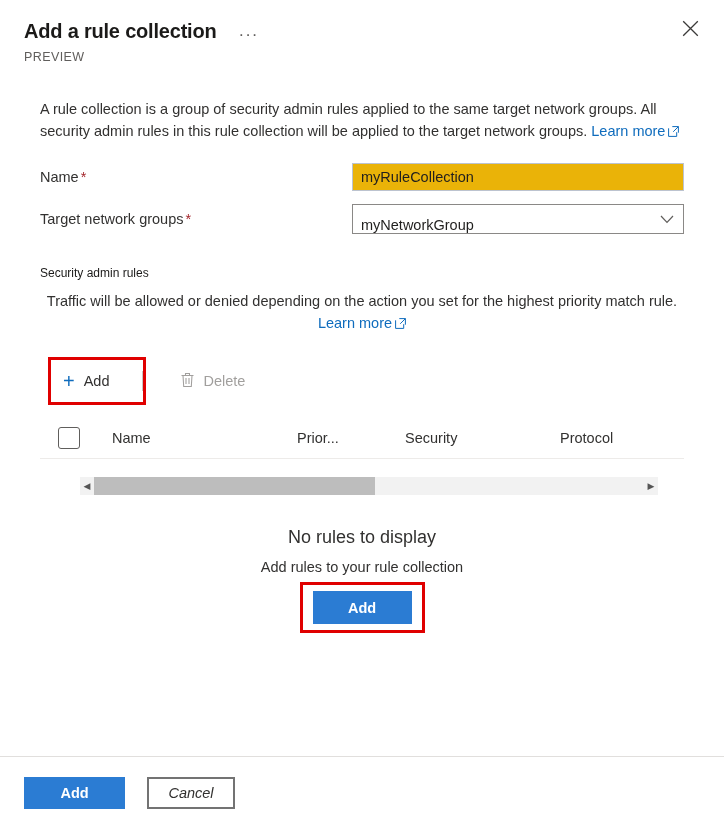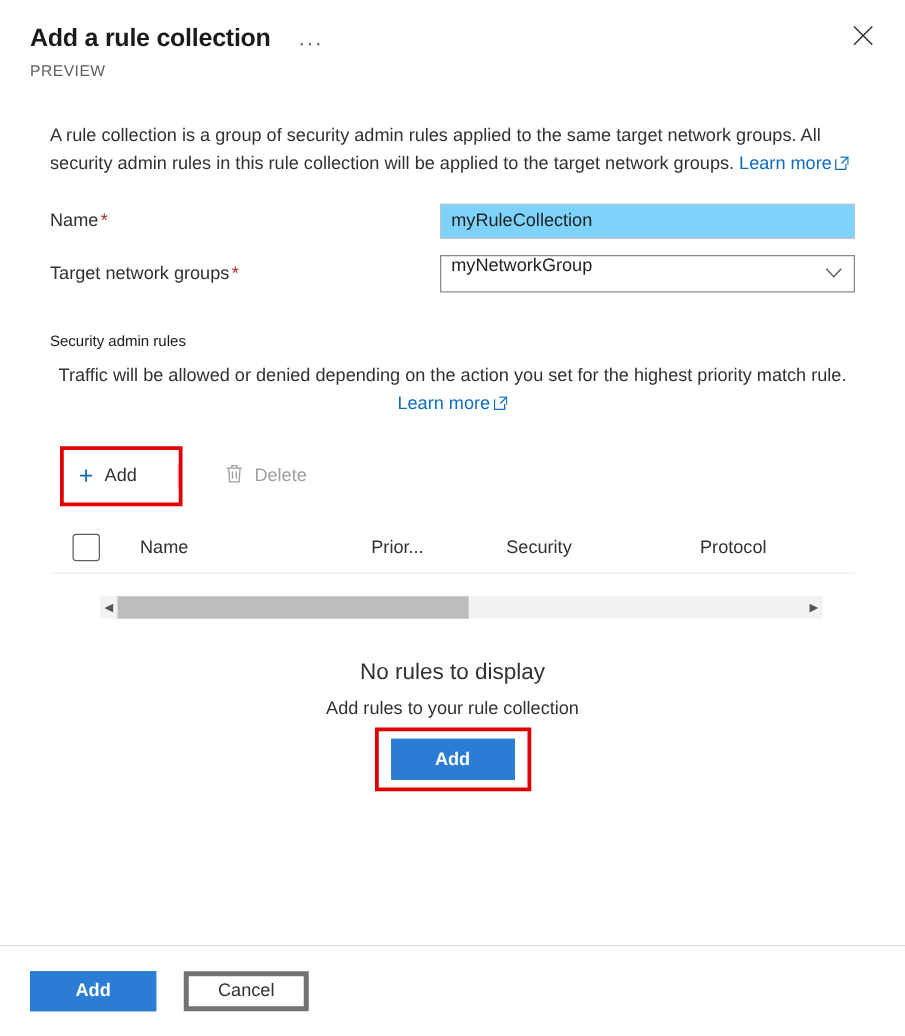--- a/index.html
+++ b/index.html
@@ -102,37 +102,37 @@
   }
   .req {
     color: #a4262c;
     margin-left: 2px;
   }
   .field-wrap { flex: 1; position: relative; }
   input.text-field {
     width: 100%;
     height: 28px;
     border: 1px solid #bcc3cf;
-    background: #7dd3fc;
+    background: #eab308;
     font-family: "Liberation Sans", sans-serif;
     font-size: 14.5px;
     color: #201f1e;
     padding: 0 8px;
     outline: none;
   }
   .select-field {
     width: 100%;
     height: 30px;
     border: 1px solid #8a8886;
     background: #ffffff;
     font-size: 14.5px;
     color: #201f1e;
     padding: 0 30px 0 8px;
     display: flex;
-    align-items: flex-start;
+    align-items: flex-end;
     cursor: pointer;
     position: relative;
   }
   .chevron {
     position: absolute;
     right: 9px;
     top: 50%;
     transform: translateY(-50%);
     pointer-events: none;
   }
@@ -333,26 +333,27 @@
     font-family: "Liberation Sans", sans-serif;
     font-size: 14.5px;
     font-weight: 600;
     height: 32px;
     width: 101px;
     cursor: pointer;
   }
   .btn-secondary {
     background: #ffffff;
     color: #323130;
-    border: 4px solid #737373;
+    border: 2px solid #737373;
     font-family: "Liberation Sans", sans-serif;
     font-size: 14.5px;
     height: 32px;
-    width: 100px;
-    cursor: pointer;
+    width: 88px;
+    cursor: pointer;
+    font-style: italic;
   }
 </style>
 </head>
 <body>
 
 <div class="blade-header">
   <div class="title-row">
     <h1 class="blade-title">Add a rule collection</h1>
     <div class="ellipsis-btn">···</div>
   </div>

